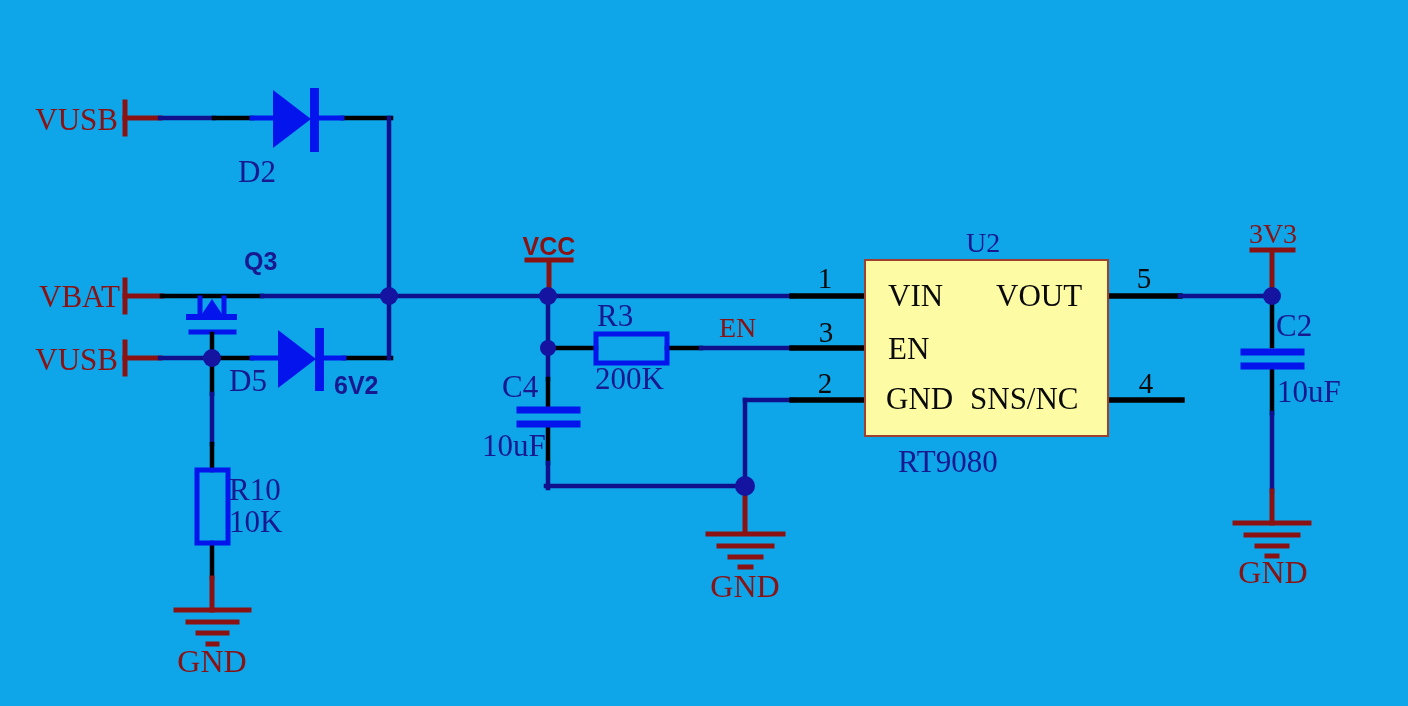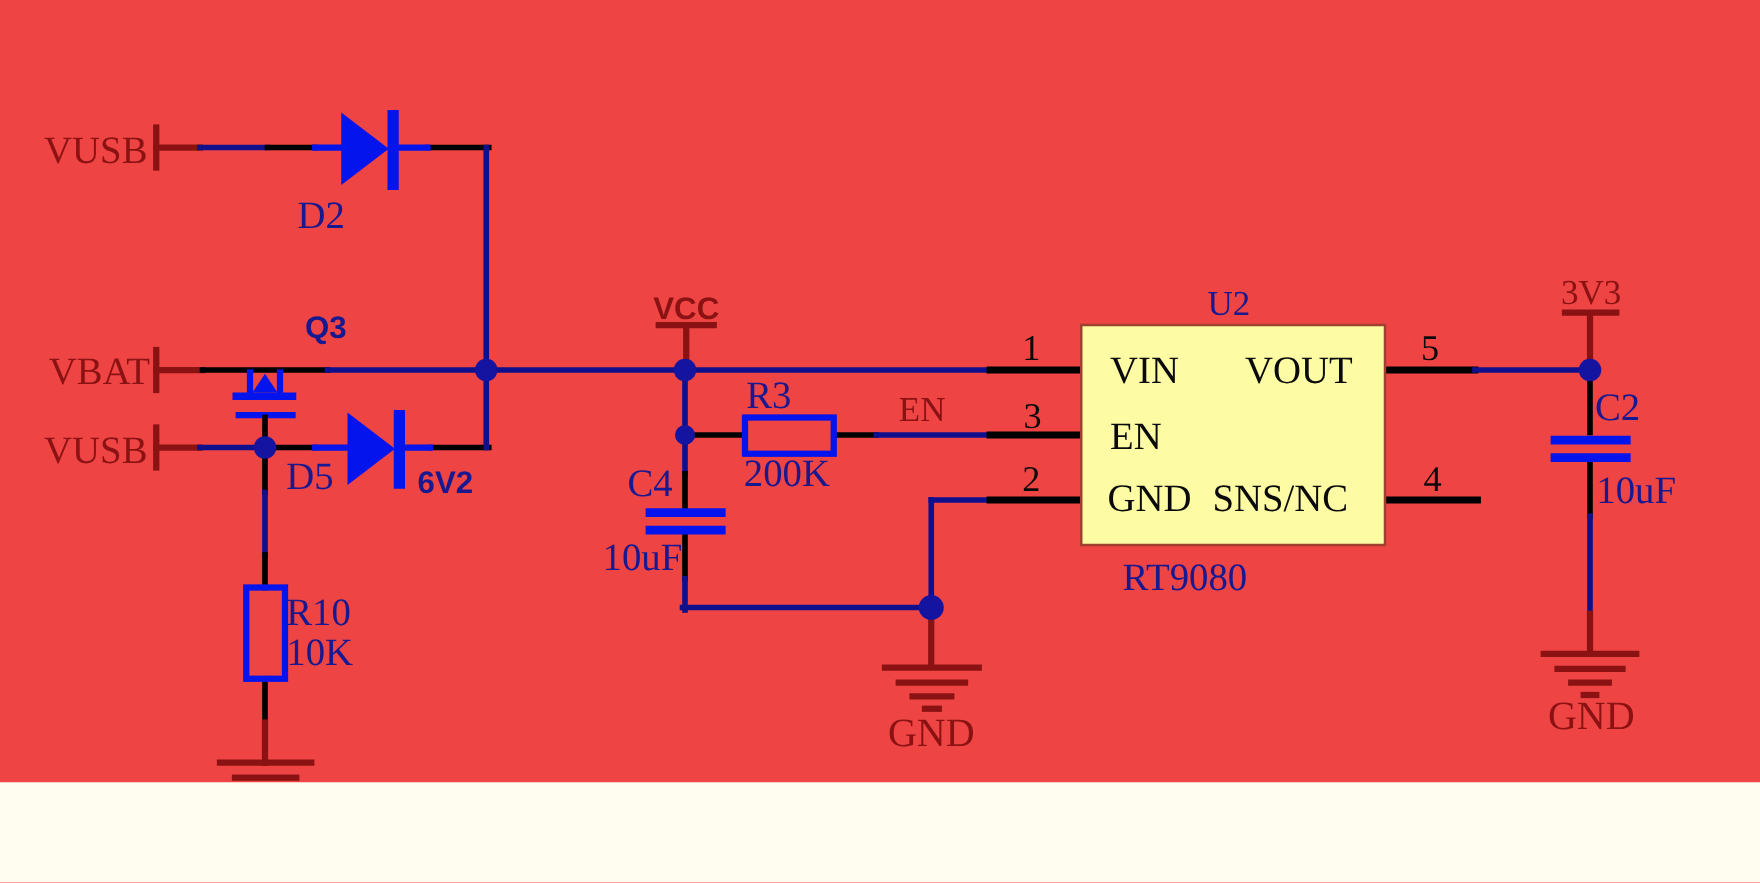--- a/index.html
+++ b/index.html
@@ -1,16 +1,16 @@
 <!DOCTYPE html>
 <html><head>
 <meta charset="utf-8">
 <style>
   html,body{margin:0;padding:0;background:#FFFDF0;}
-  .sheet{width:1408px;height:626px;position:relative;background:#ef4444;overflow:hidden;}
+  .sheet{width:1408px;height:706px;position:relative;background:#0ea5e9;overflow:hidden;}
   svg{display:block;}
   
   .wn{stroke:#10108C;stroke-width:4.5;fill:none;stroke-linecap:square;}   
   .wb{stroke:#000000;stroke-width:4.5;fill:none;stroke-linecap:square;}   
   .pin{stroke:#000000;stroke-width:5.5;fill:none;stroke-linecap:square;}  
   .wr{stroke:#8B1212;stroke-width:5;fill:none;stroke-linecap:square;}     
   .wc{stroke:#0414EC;stroke-width:5;fill:none;stroke-linecap:square;}     
   .fc{fill:#0414EC;stroke:none;}                                          
   .dot{fill:#1414A0;stroke:none;}                                         
   

